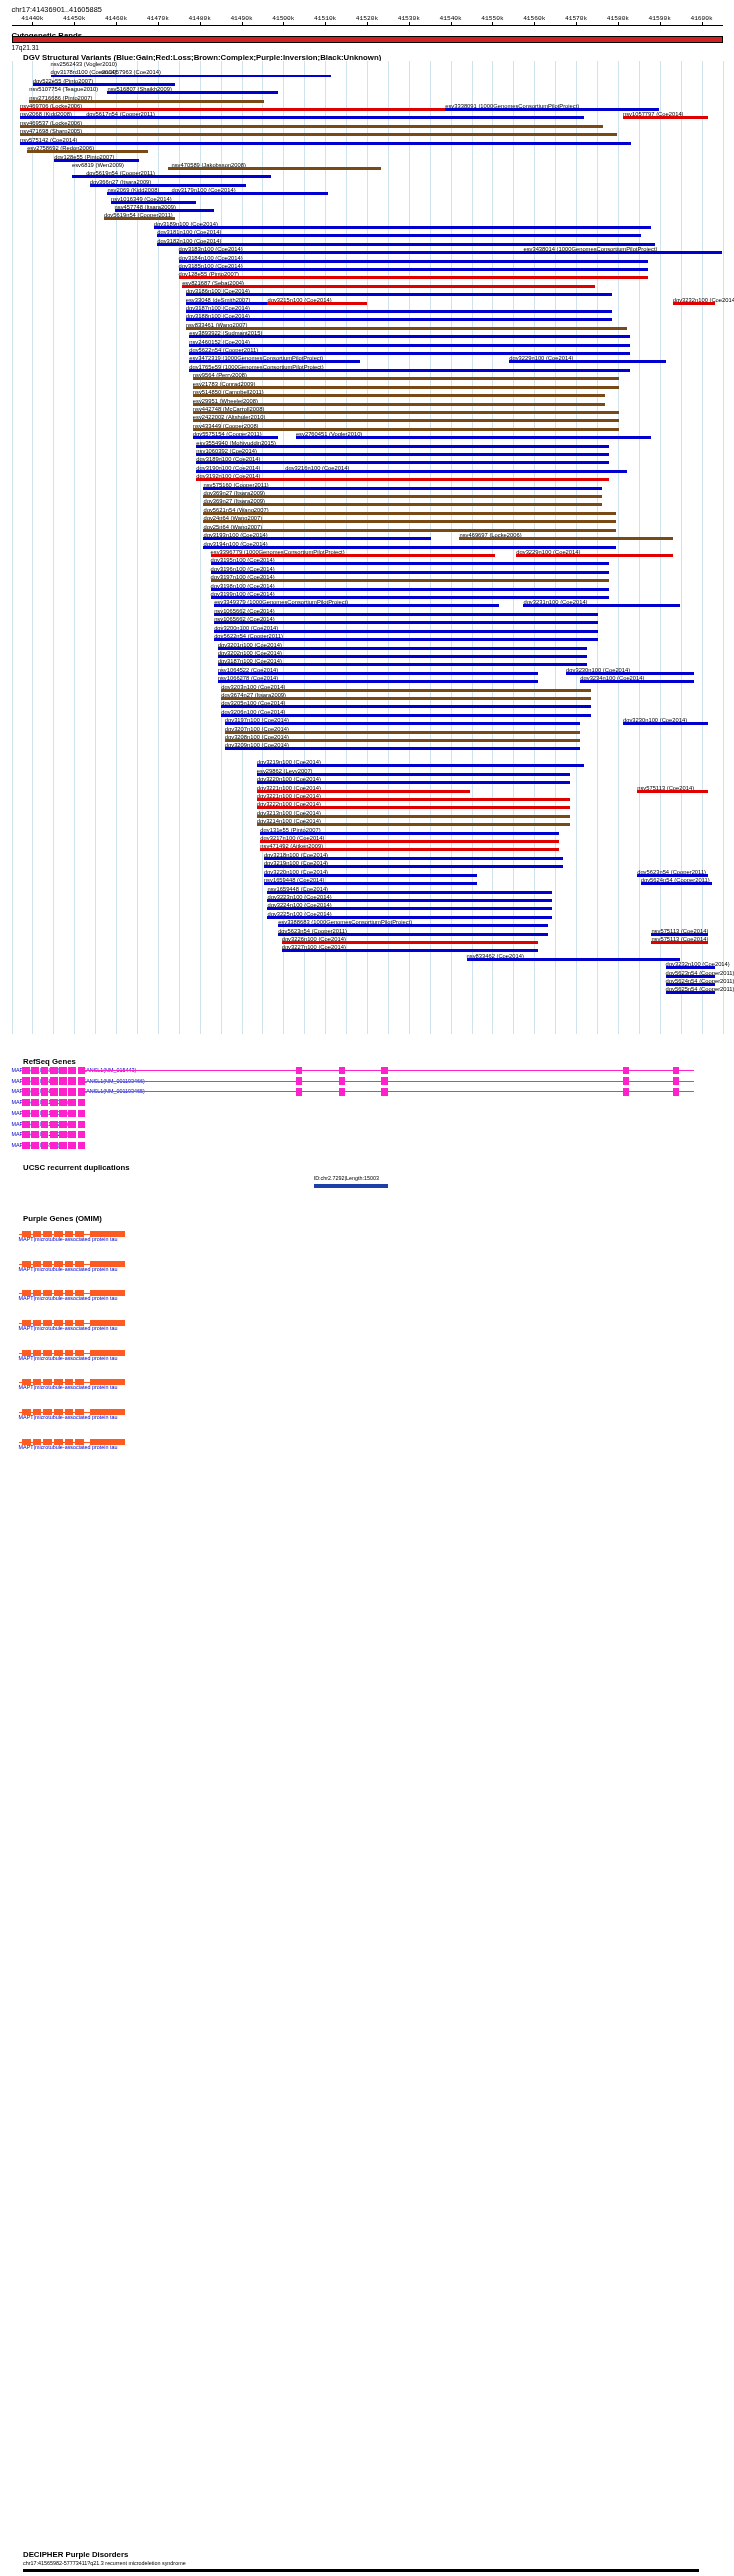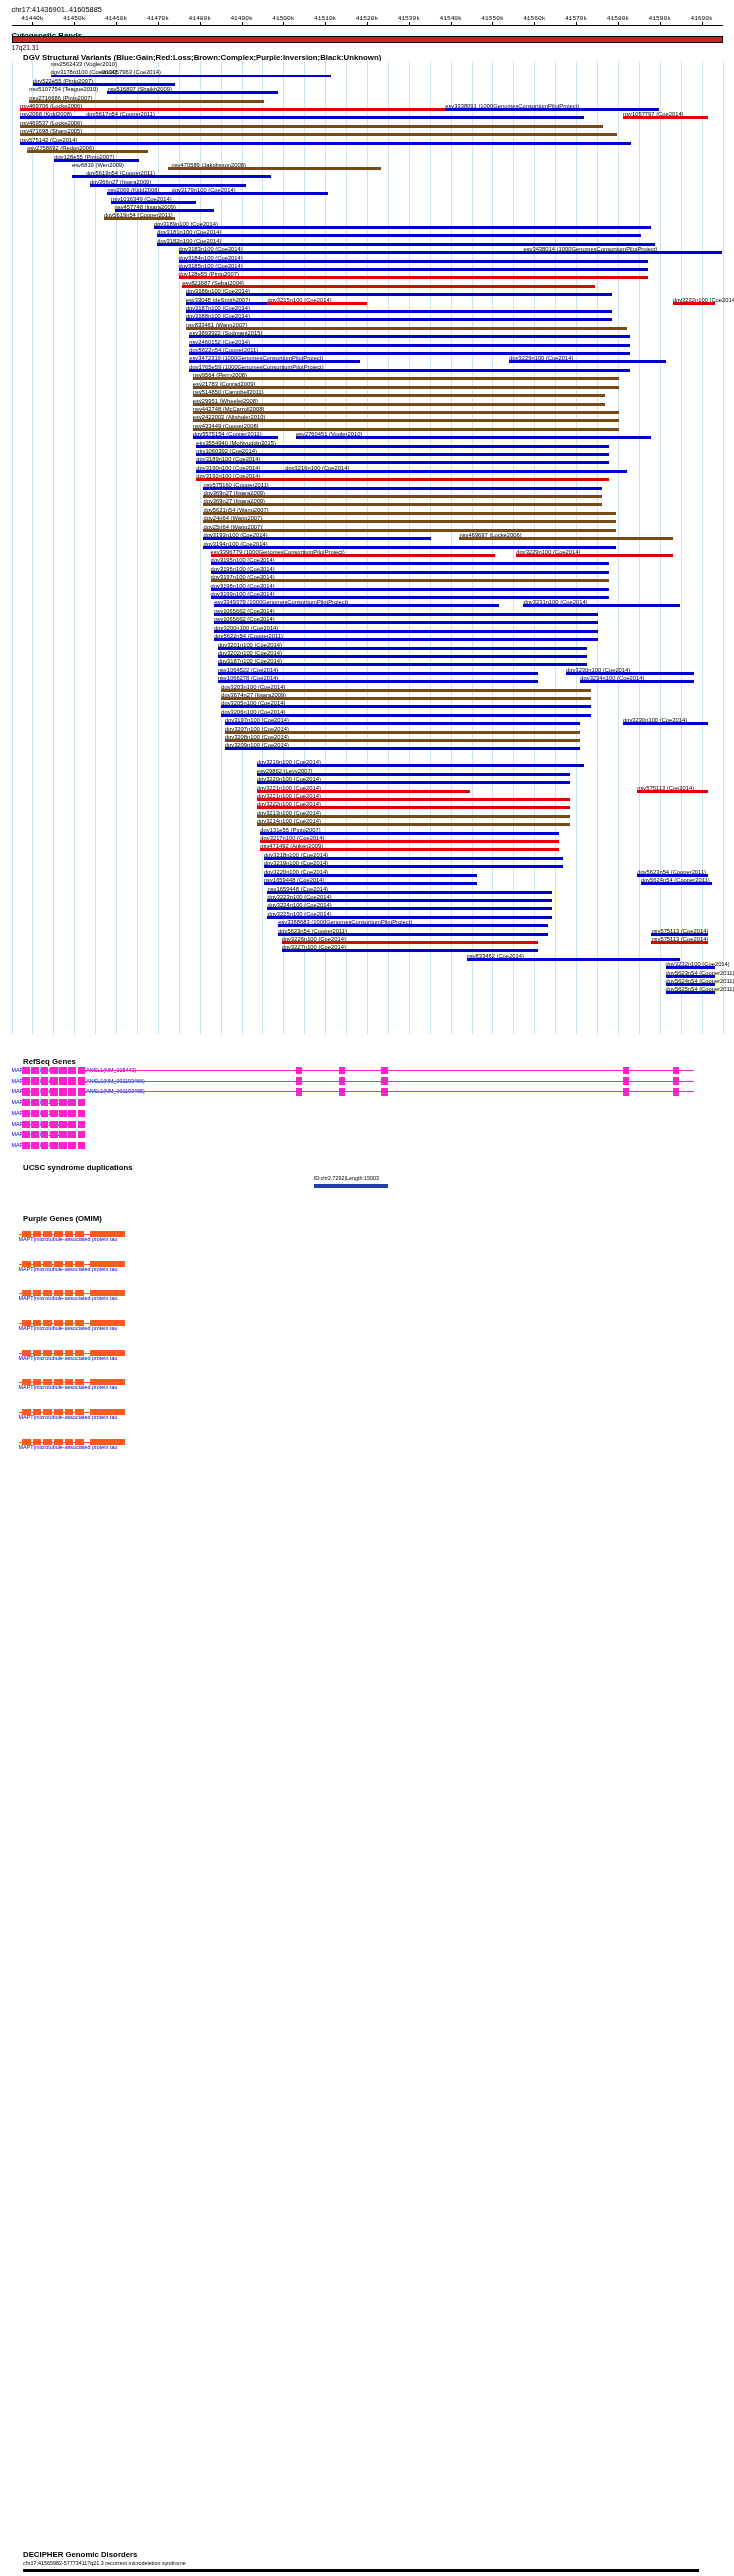--- a/index.html
+++ b/index.html
@@ -874,21 +874,21 @@
         <div class="gene-ex" style="left: 1.5%; width: 1.1%;"></div>
         <div class="gene-ex" style="left: 2.8%; width: 1.1%;"></div>
         <div class="gene-ex" style="left: 4.1%; width: 1.1%;"></div>
         <div class="gene-ex" style="left: 5.4%; width: 1.1%;"></div>
         <div class="gene-ex" style="left: 6.7%; width: 1.1%;"></div>
         <div class="gene-ex" style="left: 8%; width: 1.1%;"></div>
         <div class="gene-ex" style="left: 9.3%; width: 1.1%;"></div>
       </div>
     </div>
 
-  <div class="section-title" style="left:23px; top:1163px;">UCSC syndrome duplications</div>
+  <div class="section-title" style="left:23px; top:1163px;">UCSC recurrent duplications</div>
   <div class="track-area" style="top:1175px; height:23px;">
     <div class="segdup-lbl" style="left:42.5%; top:0px;">ID:chr2.7292|Length:15003</div>
     <div class="segdup-bar" style="left:42.5%; top:9px; width:10.5%;"></div>
   </div>
 
   <div class="section-title" style="left:23px; top:1214px;">Purple Genes (OMIM)</div>
   <div class="track-area" id="omim-track" style="top:1229px; height:239px;">
       <div class="omim-row" style="top: 0px; left: 0px; width: 100%;">
         <div class="omim-line" style="left: 1%; width: 15%;"></div>
         <div class="omim-ex" style="left: 1.5%; width: 1.2%;"></div>
@@ -972,18 +972,18 @@
         <div class="omim-ex" style="left: 3%; width: 1.2%;"></div>
         <div class="omim-ex" style="left: 4.5%; width: 1.2%;"></div>
         <div class="omim-ex" style="left: 6%; width: 1.2%;"></div>
         <div class="omim-ex" style="left: 7.5%; width: 1.2%;"></div>
         <div class="omim-ex" style="left: 9%; width: 1.2%;"></div>
         <div class="omim-ex" style="left: 11%; width: 5%;"></div>
         <div class="omim-lbl" style="left: 1%;">MAPT|microtubule-associated protein tau</div>
       </div>
     </div>
 
-  <div class="section-title" style="left:23px; top:2550px;">DECIPHER Genomic Disorders</div>
+  <div class="section-title" style="left:23px; top:2550px;">DECIPHER Purple Disorders</div>
   <div class="dec-lbl" style="left:23px; top:2560px;">chr17:41565982-57773411?q21.3 recurrent microdeletion syndrome</div>
   <div class="dec-bar" style="left:23px; top:2569px; width:676px;"></div>
 
 </div>
 
 
 </body></html>

